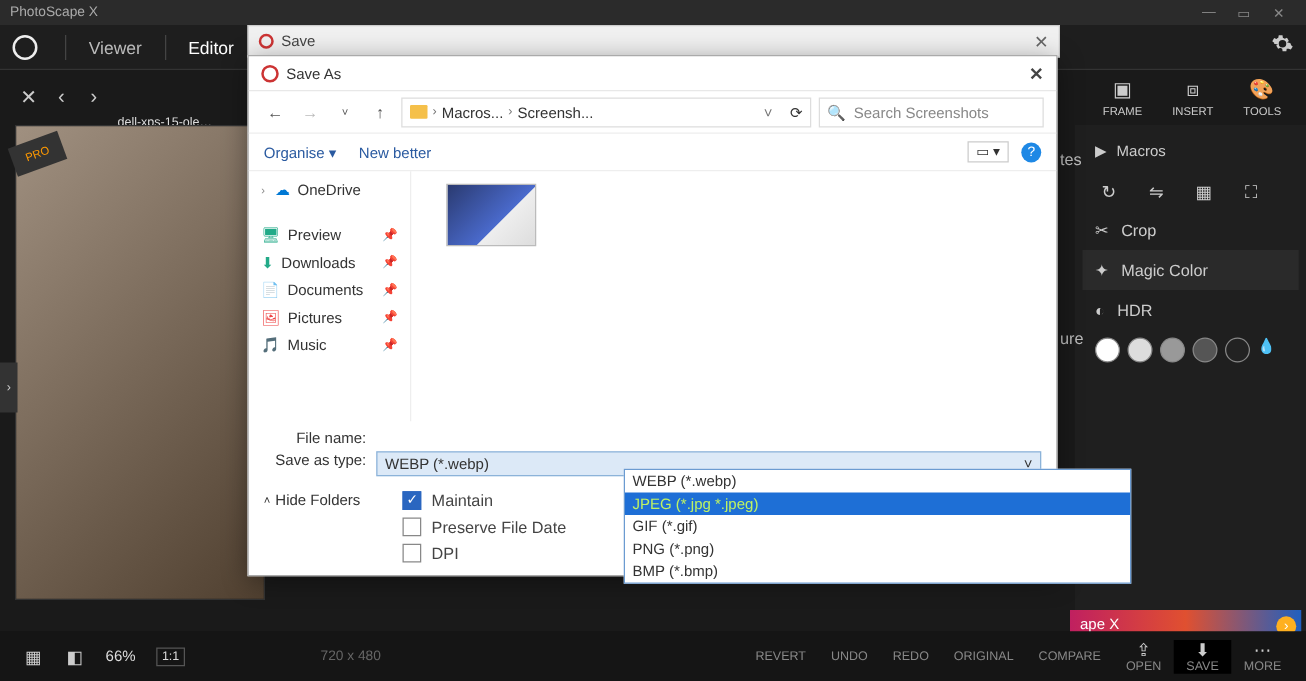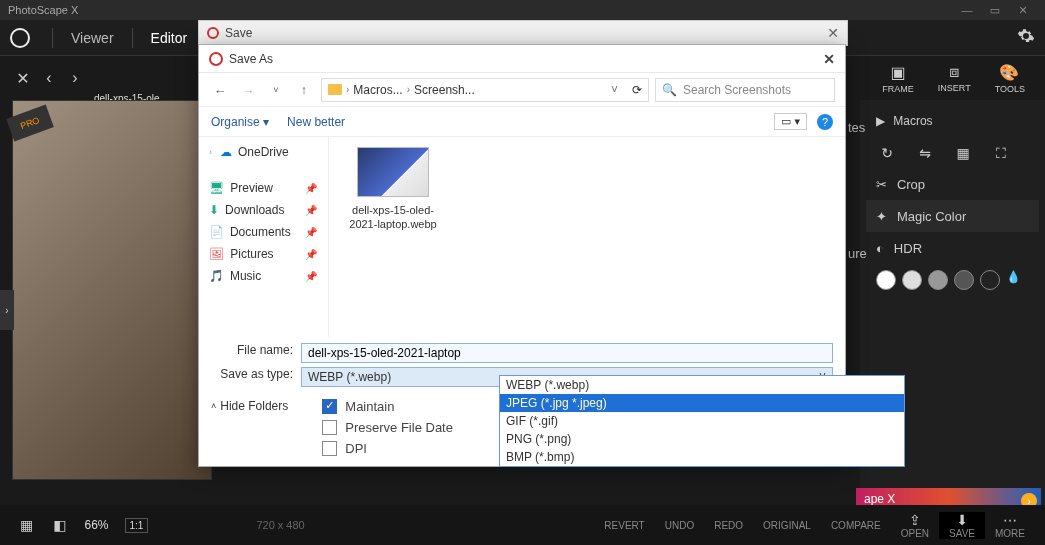--- a/index.html
+++ b/index.html
@@ -76,37 +76,37 @@
 .file-tile .name { word-break: break-word; line-height: 1.3; }
 
 .dlg-fields { padding: 6px 12px 2px; }
 .dlg-fields .frow { display: flex; align-items: flex-start; margin-bottom: 4px; }
 .dlg-fields .lbl { width: 90px; text-align: right; padding-right: 8px; font-size: 12px; }
 .dlg-fields input, .dlg-fields .sel { flex: 1; border: 1px solid #8cb3d9; height: 20px; padding: 0 6px; font-size: 12px; background: #f3f9ff; }
 .dlg-fields .sel { background: #dce9f7; display: flex; align-items: center; justify-content: space-between; }
 
 .dropdown { position: absolute; left: 300px; width: 406px; border: 1px solid #6b9bd1; background: #fff; font-size: 12px; z-index: 50; }
 .dropdown .opt { padding: 2px 6px; height: 18px; display: flex; align-items: center; }
-.dropdown .opt.sel { background: #1e6fd6; color: #fef9c3; }
+.dropdown .opt.sel { background: #1e6fd6; color: #bef264; }
 
 .dlg-footer { display: flex; align-items: flex-start; padding: 6px 12px 10px; gap: 20px; }
 .dlg-footer .hide { font-size: 12px; color: #333; display: flex; align-items: center; gap: 4px; }
 .dlg-footer .checks { display: flex; flex-direction: column; gap: 6px; font-size: 13px; color: #444; padding-left: 14px; }
 .dlg-footer .chk { display: flex; align-items: center; gap: 8px; }
 .dlg-footer .box { width: 15px; height: 15px; border: 1px solid #888; display: inline-block; }
 .dlg-footer .box.checked { background: #2a66c0; border-color: #2a66c0; position: relative; }
 .dlg-footer .box.checked:after { content: "✓"; color: #fff; font-size: 11px; position: absolute; top: -1px; left: 2px; }
 
 
 .under-preview { position: absolute; top: 300px; left: 720px; padding: 4px 10px; border: 1px solid #ccc; background: #f5f5f5; font-size: 12px; color: #444; }
 .under-text { position: absolute; top: 330px; left: 712px; font-size: 12px; color: #666; }
 .under-g { position: absolute; top: 226px; left: 716px; font-size: 13px; color: #555; }
 .under-dots { position: absolute; top: 126px; left: 806px; width: 28px; height: 22px; border: 1px solid #bbb; background:#fff; text-align:center; font-size:12px; color:#555;}
 .under-tes { position: absolute; top: 120px; left: 848px; font-size: 13px; color: #bbb; }
-.under-ure { position: absolute; top: 246px; left: 848px; font-size: 13px; color: #bbb; }
+.under-ure { position: absolute; top: 263px; left: 848px; font-size: 13px; color: #bbb; }
 .under-ents { position: absolute; top: 378px; left: 848px; font-size: 13px; color: #bbb; }
 .under-mations { position: absolute; top: 436px; left: 848px; font-size: 13px; color: #bbb; }
 
 
 .promo { position: absolute; bottom: 32px; right: 4px; width: 185px; height: 25px; background: linear-gradient(90deg,#c02060,#e05030,#2060c0); color: #fff; font-size: 12px; padding: 4px 8px; }
 .promo .badge { position: absolute; right: 4px; bottom: 4px; width: 16px; height: 16px; border-radius: 50%; background: #ffb020; color:#fff; font-size:11px; display:flex;align-items:center;justify-content:center;}
 
 
 .bottombar { position: absolute; bottom: 0; left: 0; right: 0; height: 40px; background: #151515; display: flex; align-items: center; padding: 0 10px; color: #888; font-size: 10px; }
 .bottombar .btn { text-align: center; padding: 0 10px; }
@@ -271,28 +271,26 @@
         </div>
       <div class="item">
           <span style="color:#e90">🎵</span>
           <span>Music</span>
           <span class="pin">📌</span>
         </div>
     </div>
     <div class="dlg-files">
       <div class="file-tile">
         <div class="thumb"></div>
-        <div class="name">dell-xps-15-oled-2021-laptop.webp</div>
       </div>
     </div>
   </div>
   <div class="dlg-fields">
     <div class="frow">
       <div class="lbl">File name:</div>
-      <input value="dell-xps-15-oled-2021-laptop" style="">
     </div>
     <div class="frow" style="position:relative">
       <div class="lbl">Save as type:</div>
       <div class="sel">
         <span>WEBP (*.webp)</span>
         <span>˅</span>
       </div>
     </div>
   </div>
 

